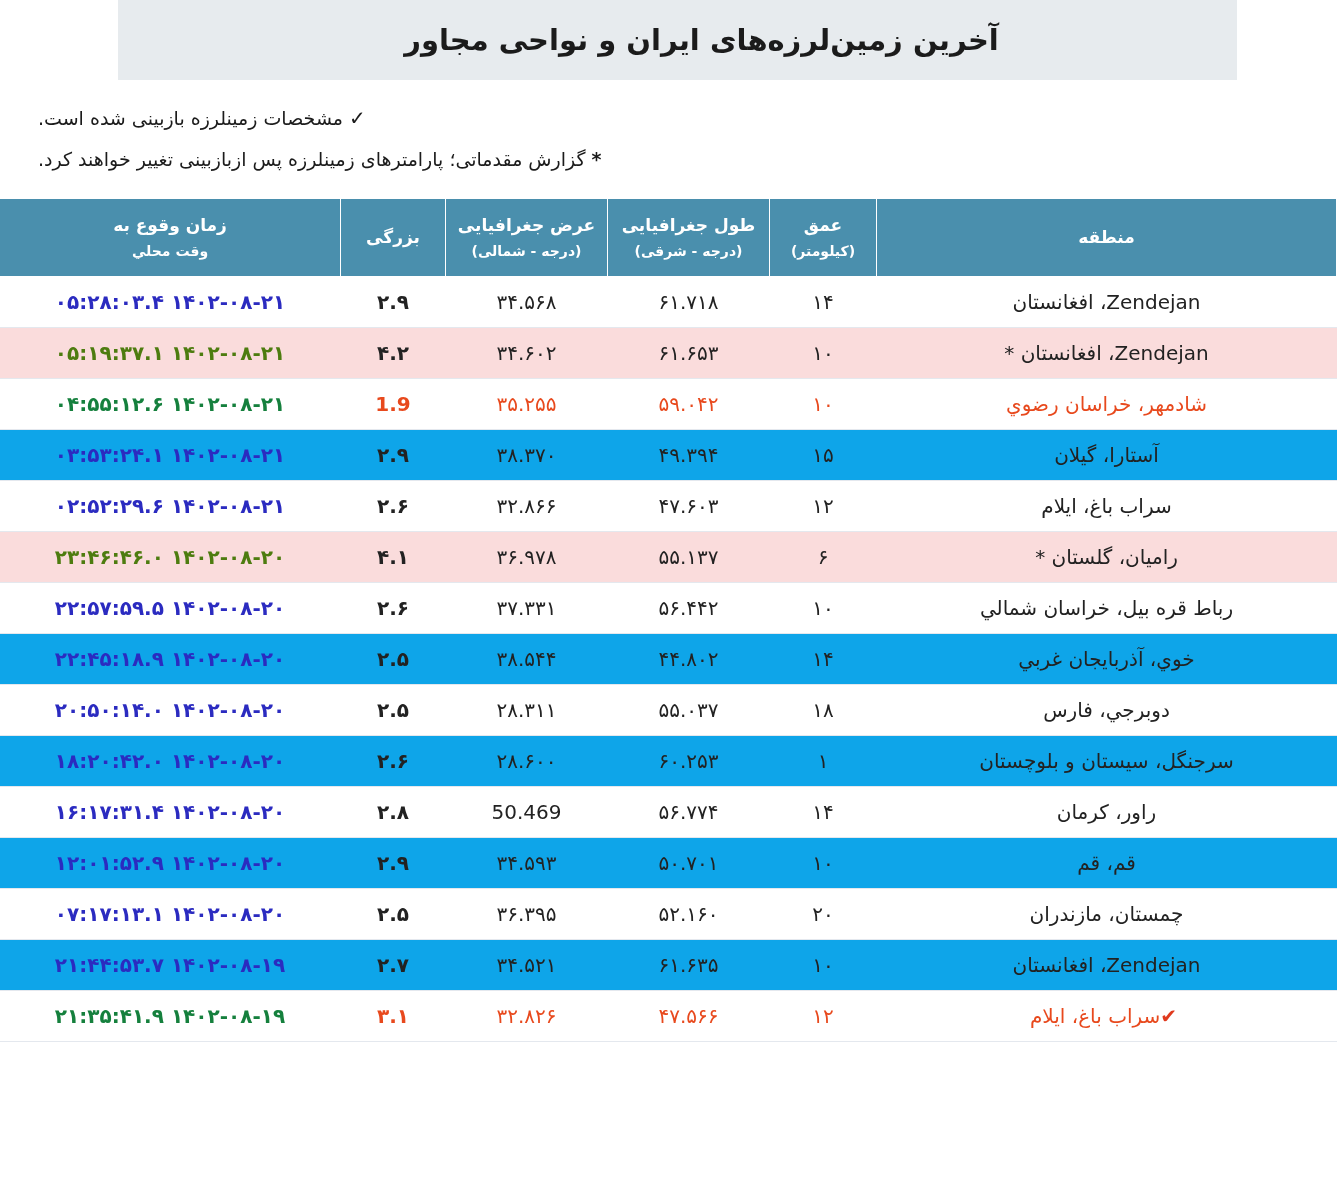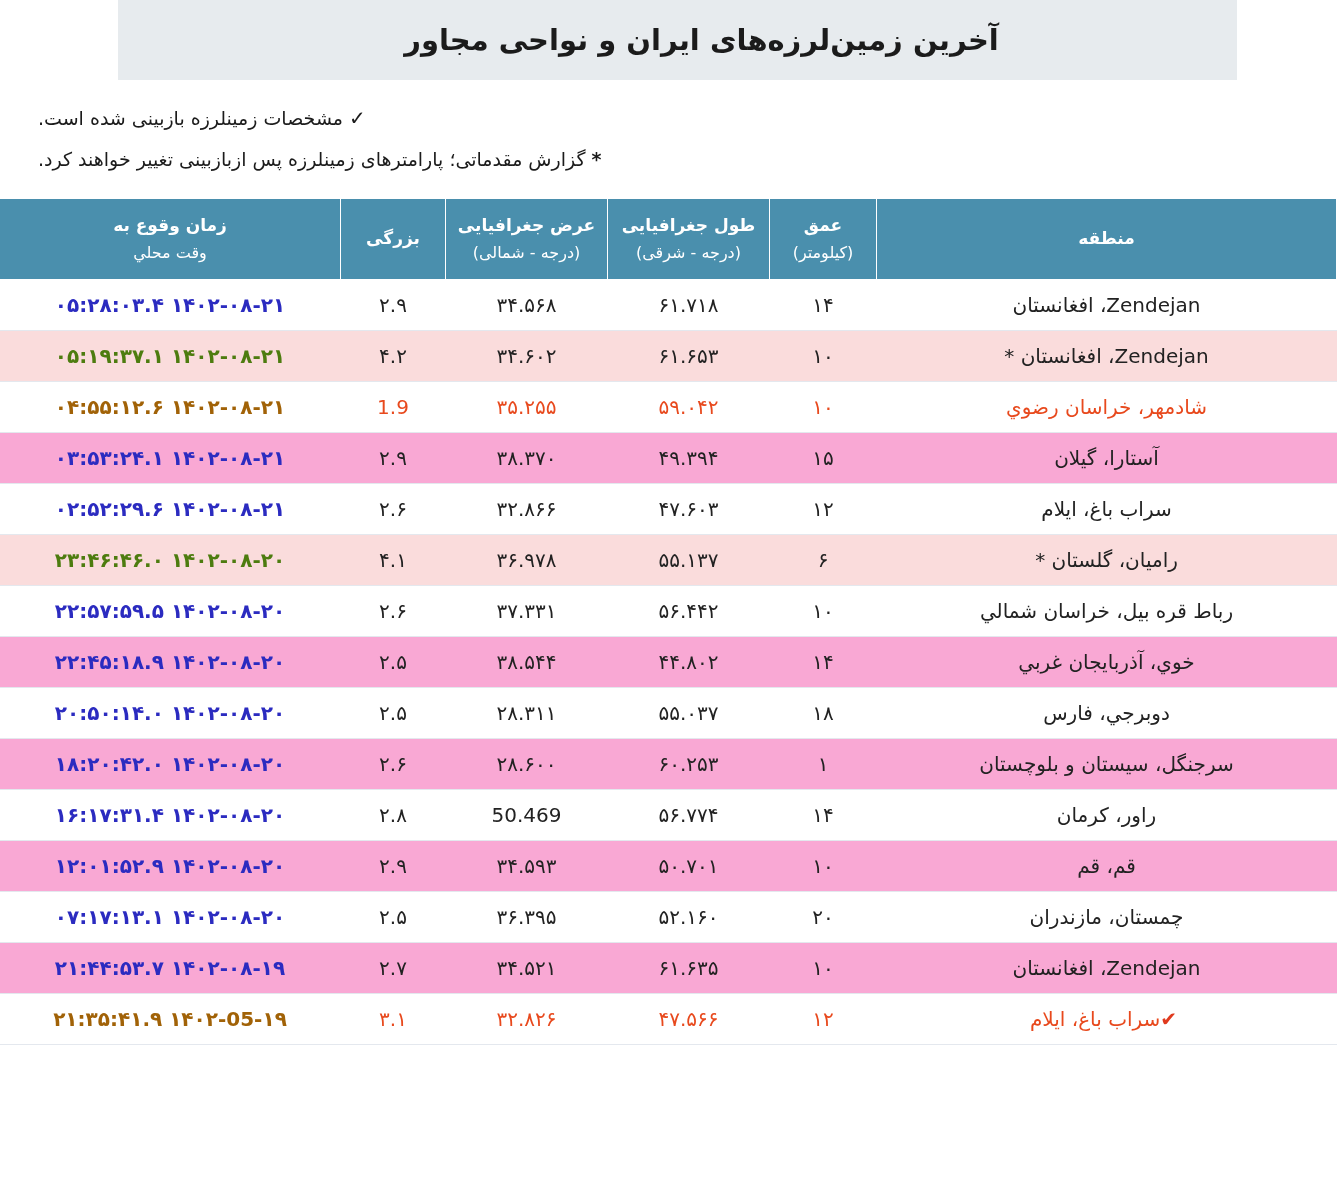--- a/index.html
+++ b/index.html
@@ -73,22 +73,22 @@
     color: #ffffff;
     font-size: 17px;
     font-weight: bold;
     padding: 14px 6px;
     line-height: 1.5;
     border: 1px solid #ffffff;
     vertical-align: middle;
   }
   table.quakes th .sub {
     display: block;
-    font-size: 16px;
-    font-weight: normal;
+    font-size: 14px;
+    font-weight: bold;
     margin-top: 2px;
   }
   table.quakes td {
     font-size: 20px;
     padding: 13px 10px;
     border-bottom: 1px solid #e4e8ee;
     border-top: 1px solid #ffffff;
     text-align: center;
     vertical-align: middle;
     white-space: nowrap;
@@ -99,28 +99,28 @@
     direction: rtl;
     margin-top: 31px;
   }
   td.time {
     color: #2b2bc0;
     font-weight: bold;
     font-size: 19px;
     letter-spacing: .3px;
   }
   td.mag {
-    font-weight: normal;
+    font-weight: bold;
   }
   tr.row-white td { background: #ffffff; text-align: center; }
-  tr.row-blue  td { background: #f9a8d4; }
+  tr.row-blue  td { background: #0ea5e9; }
   tr.row-pink  td { background: #fadcdc; }
   tr.row-pink  td.time { color: #4d7c0f; }
   tr.highlight-red td { color: #e8491d; }
-  tr.highlight-red td.time { color: #a16207; }
+  tr.highlight-red td.time { color: #15803d; }
   .check-red {
     color: #e03a1e;
     font-weight: bold;
     margin-right: 6px;
   }
   
   col.c-region { width: 460px; }
   col.c-depth  { width: 107px; }
   col.c-lon    { width: 162px; }
   col.c-lat    { width: 162px; }
@@ -294,18 +294,18 @@
           <td>۳۴.۵۲۱</td>
           <td class="mag">۲.۷</td>
           <td class="time">۱۴۰۲-۰۸-۱۹ ۲۱:۴۴:۵۳.۷</td>
         </tr>
         <tr class="row-white highlight-red">
           <td class="region"><span class="check-red">✔</span>سراب باغ، ایلام</td>
           <td>۱۲</td>
           <td>۴۷.۵۶۶</td>
           <td>۳۲.۸۲۶</td>
           <td class="mag">۳.۱</td>
-          <td class="time">۱۴۰۲-05-۱۹ ۲۱:۳۵:۴۱.۹</td>
+          <td class="time">۱۴۰۲-۰۸-۱۹ ۲۱:۳۵:۴۱.۹</td>
         </tr>
       </tbody>
   </table>
 
 </div>
 
 </body></html>

